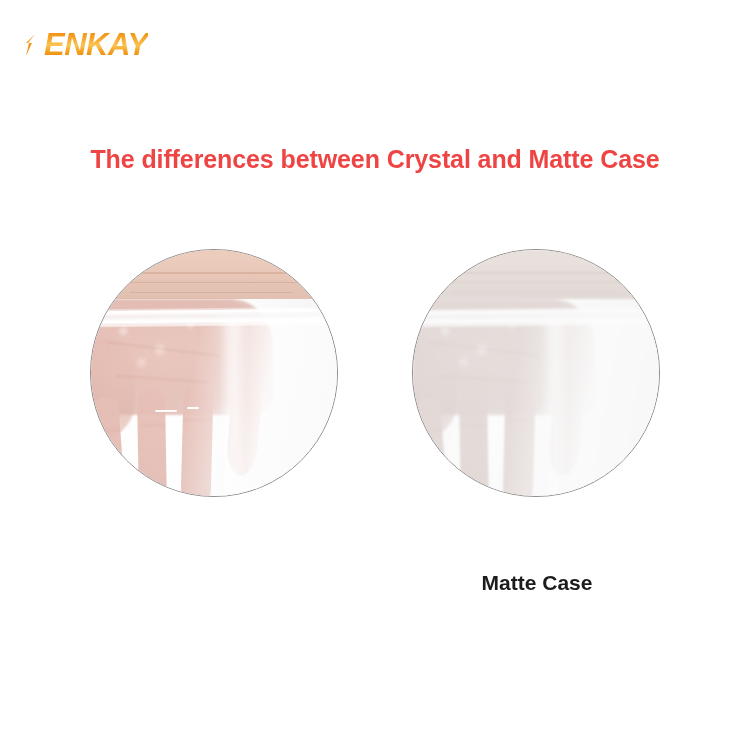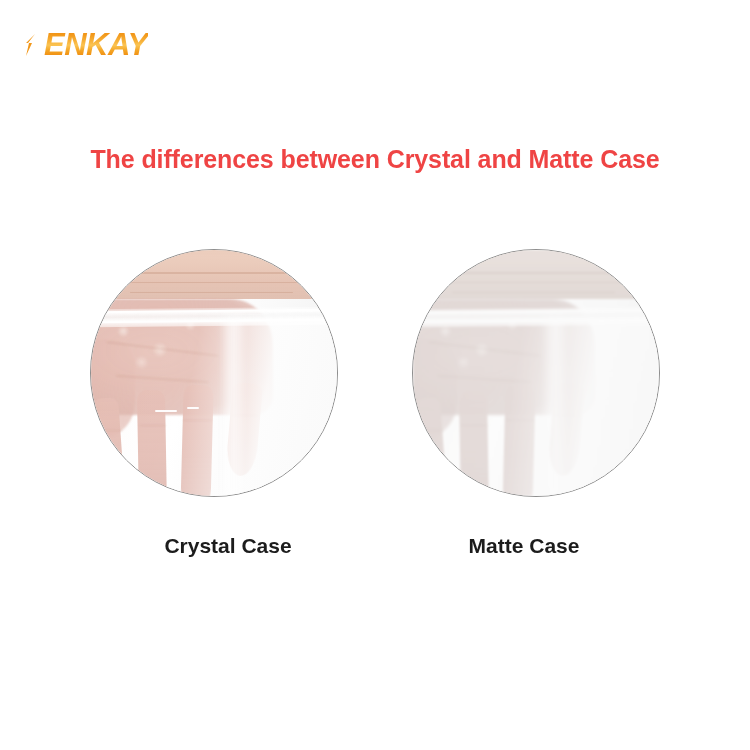--- a/index.html
+++ b/index.html
@@ -295,21 +295,21 @@
   .caption {
     position: absolute;
     top: 0;
     width: 300px;
     text-align: center;
     font-size: 21px;
     font-weight: bold;
     color: #1c1c1c;
   }
   #caption-crystal { left: 78px; }
-  #caption-matte   { left: 374px; }
+  #caption-matte   { left: 387px; margin-top: 37px; }
 </style>
 </head>
 <body>
 
 <div id="brand-logo">
   <svg id="brand-mark" viewBox="0 0 11 22" aria-hidden="true">
     <polygon points="9,0 2,9 6,9 0,22 3,9 0,9" fill="#F2981A"></polygon>
   </svg>
   <span id="brand-wordmark">ENKAY</span>
 </div>
@@ -389,15 +389,14 @@
         <div class="case-highlight" style="top:24.5%;"></div>
         <div class="case-highlight" style="top:28.5%;"></div>
       </div>
       <div class="haze"></div>
     </div>
   </div>
 
 </div>
 
 <div id="caption-row">
-  <div class="caption" id="caption-crystal">Crystal Case</div>
   <div class="caption" id="caption-matte">Matte Case</div>
 </div>
 
 </body></html>

